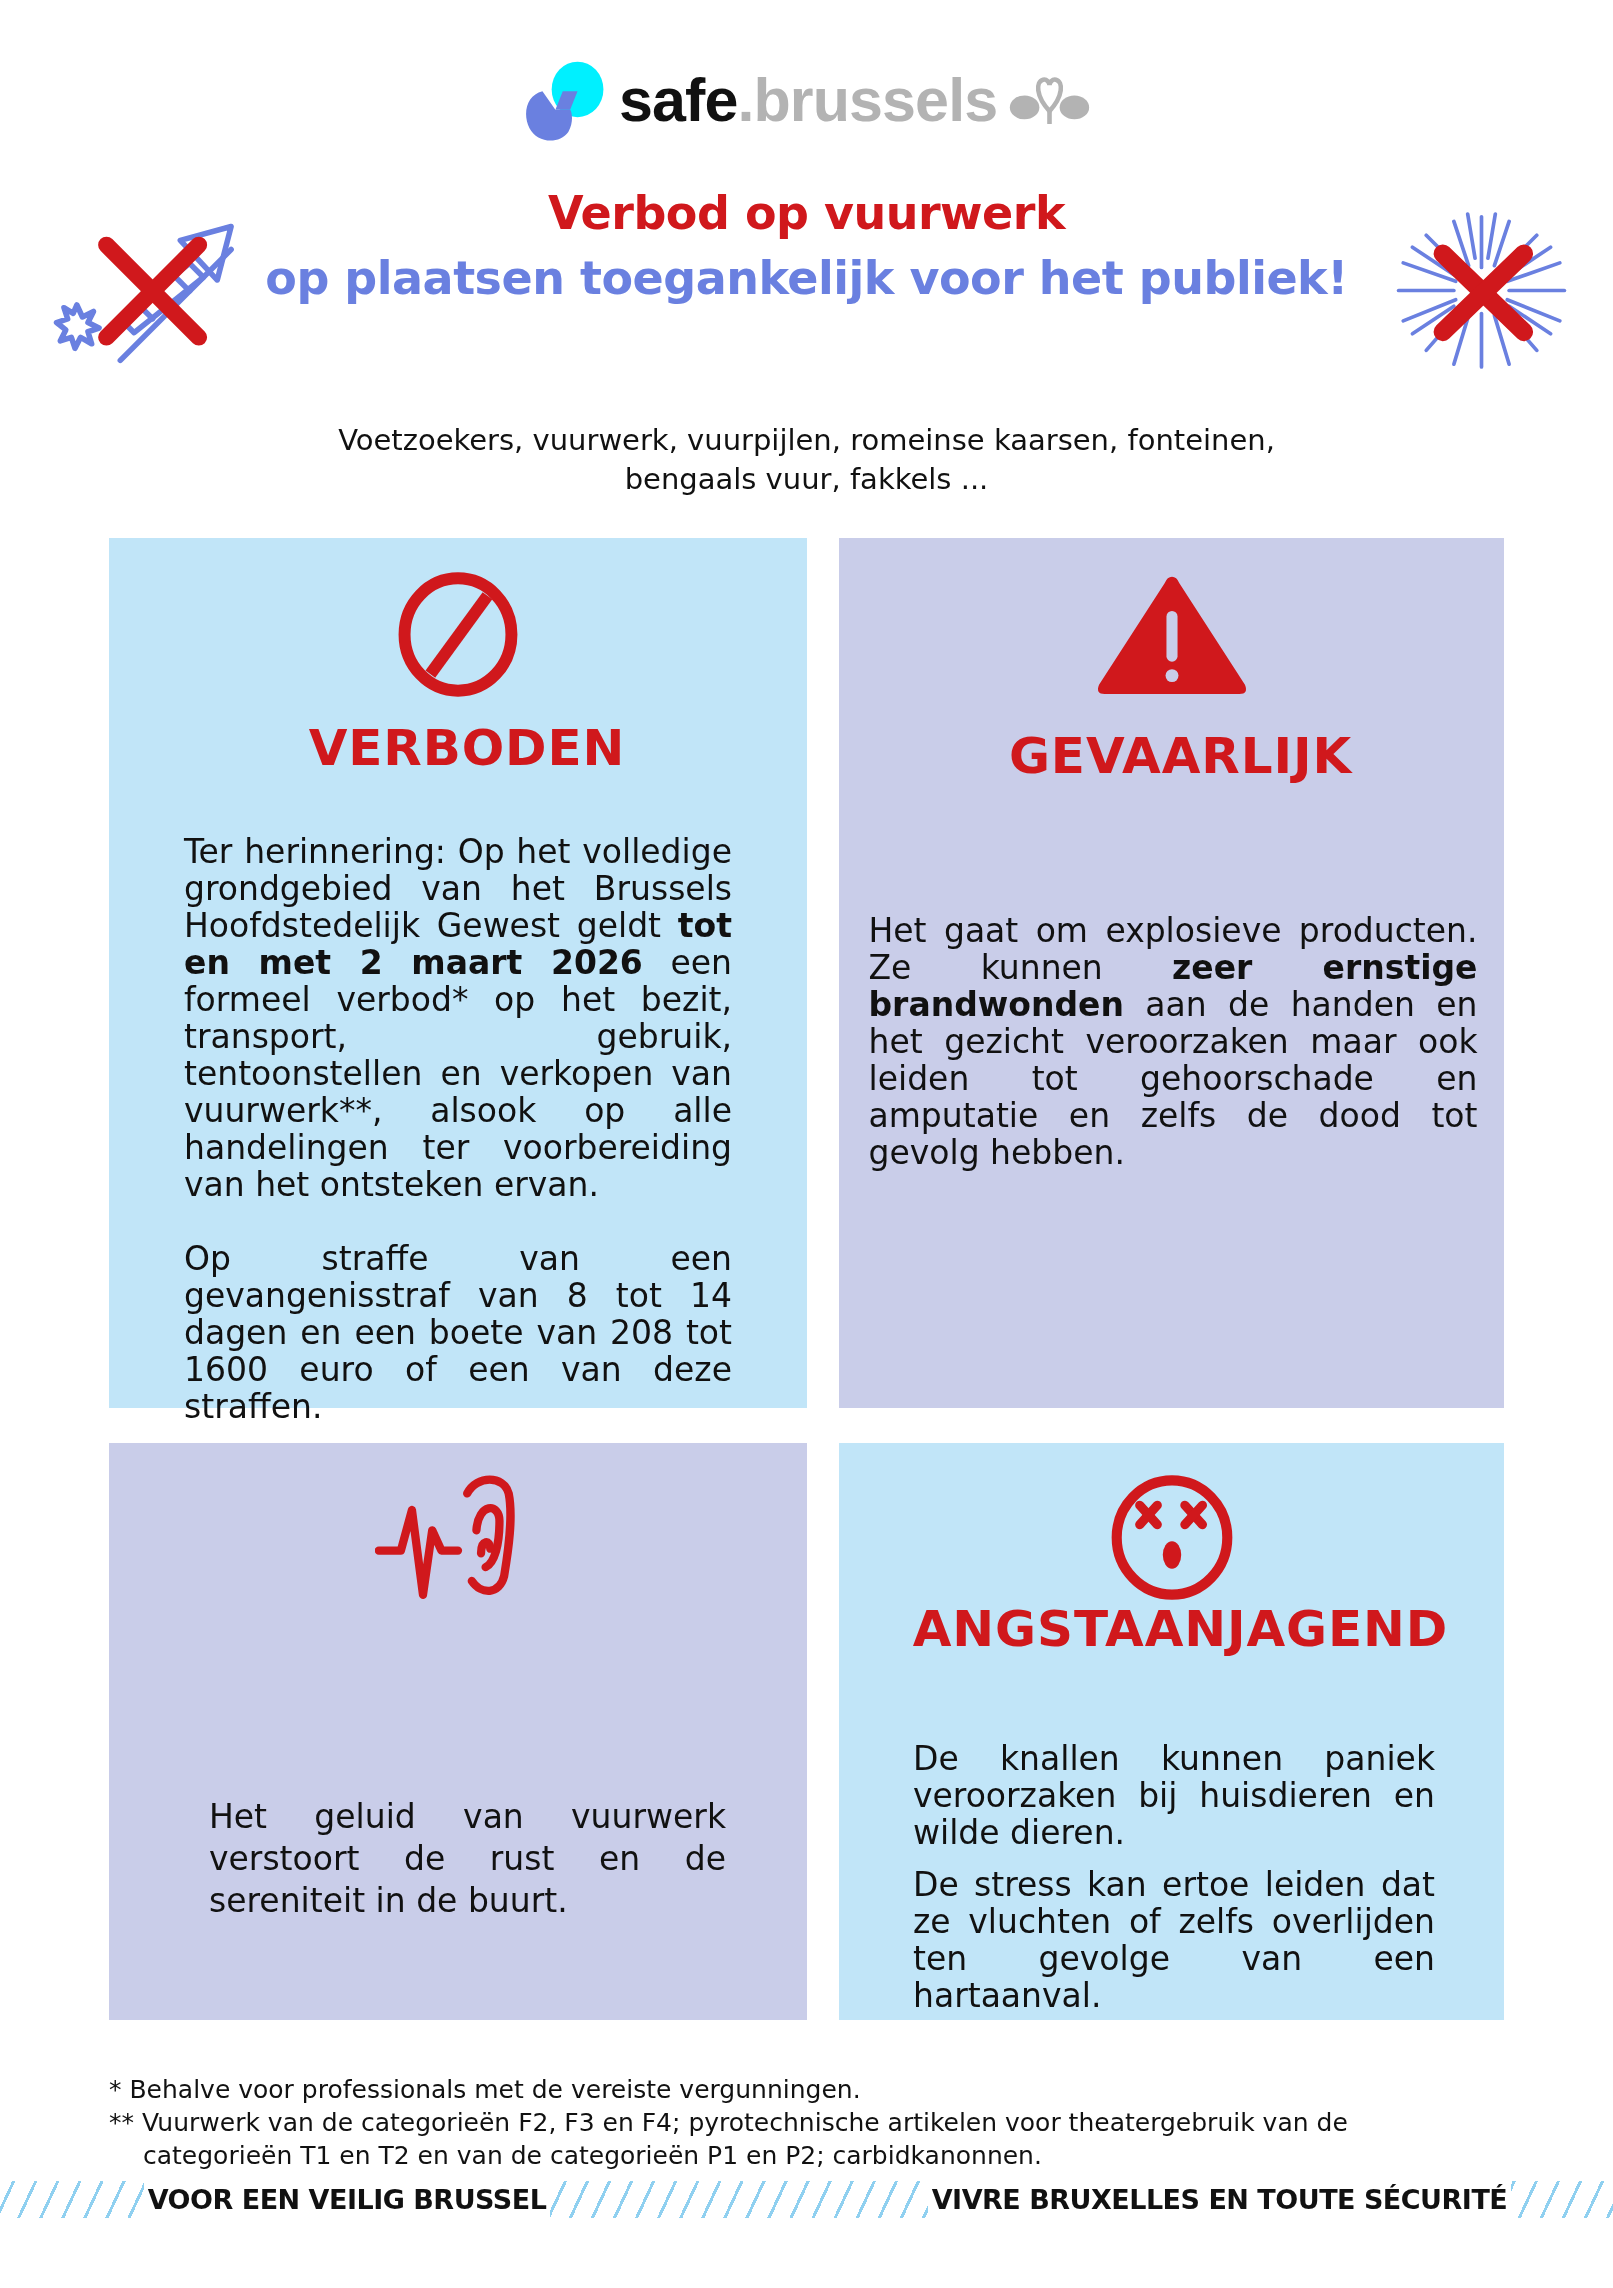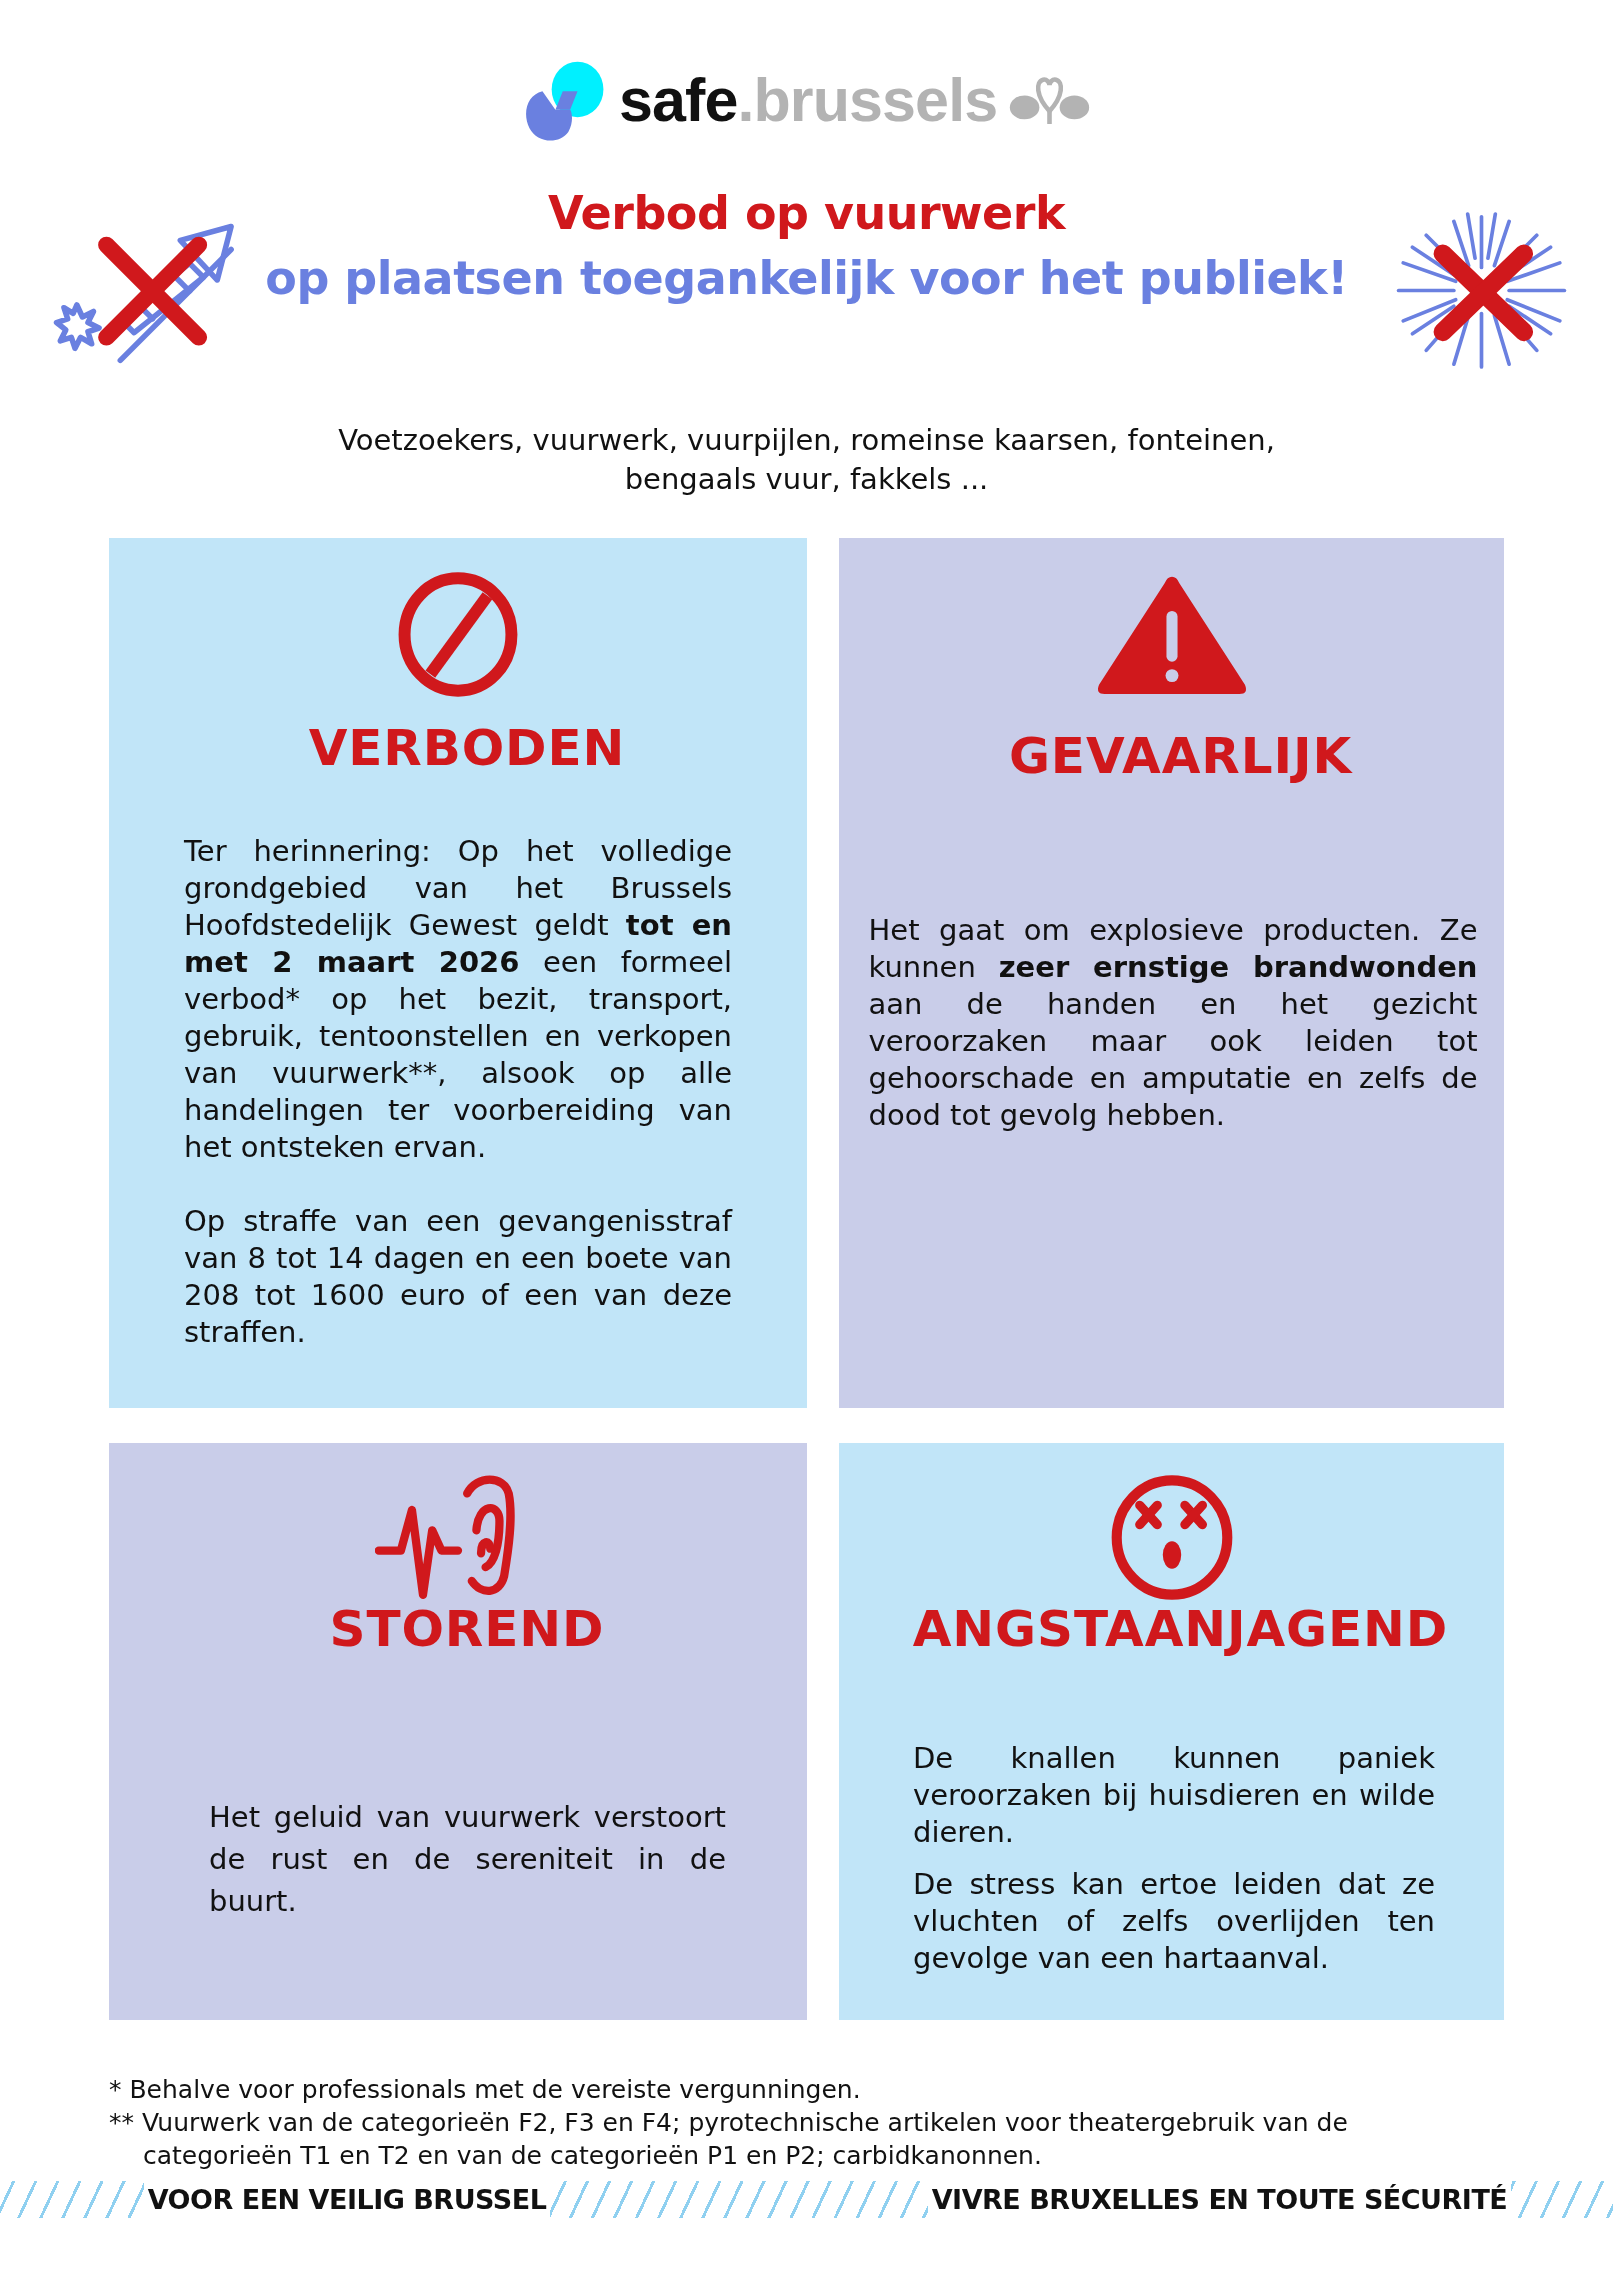--- a/index.html
+++ b/index.html
@@ -25,21 +25,21 @@
   .deco-right { left:1380px; top:203px; width:203px; height:175px; }
 
   .subtitle { left:0; width:1613px; top:421px; text-align:center; font-size:29px; line-height:39px; color:#111; font-family:"DejaVu Sans", sans-serif; }
 
   
   .card { position:absolute; box-sizing:border-box; }
   .card.lightblue { background:#c1e5f8; }
   .card.lavender { background:#c9cde9; }
   .card-icon { position:absolute; left:50%; transform:translateX(-50%); }
   .card-title { position:absolute; left:0; right:0; text-align:center; color:#d0181c; font-weight:bold; font-size:50px; letter-spacing:0.9px; font-family:"DejaVu Sans", sans-serif;padding-left:18px; }
-  .card-body { position:absolute; font-size:29px; line-height:37px; text-align:justify; color:#111; font-family:"DejaVu Sans", sans-serif; }
+  .card-body { position:absolute; font-size:33px; line-height:37px; text-align:justify; color:#111; font-family:"DejaVu Sans", sans-serif; }
   .card-body p { margin:0; }
   .card-body b { font-weight:bold; }
 
   #card-verboden { left:109px; top:538px; width:698px; height:870px; }
   #card-gevaarlijk { left:839px; top:538px; width:665px; height:870px; }
   #card-storend { left:109px; top:1443px; width:698px; height:577px; }
   #card-angst { left:839px; top:1443px; width:665px; height:577px; }
 
   .footnotes { left:109px; top:2049px; width:1338px; font-size:25px; line-height:33px; color:#111; font-family:"DejaVu Sans", sans-serif;margin-top:24px; }
   .footnotes .fn2-cont { padding-left:34px; }
@@ -167,21 +167,20 @@
   <div class="card-icon" style="top:32px;">
     <svg width="166" height="129" viewBox="0 0 180 140">
       <g fill="none" stroke="#d0181c" stroke-width="9" stroke-linecap="round" stroke-linejoin="round">
         <path d="M4 82 L28 82 L40 38 L52 130 L62 60 L72 82 L90 82"></path>
         <path d="M100 20 C110 0 140 0 145 20 C150 45 145 80 140 110 C135 130 115 130 105 115"></path>
         <path d="M110 60 C112 30 135 30 135 50 C135 75 130 95 120 100"></path>
         <path d="M115 85 C115 70 125 70 125 80"></path>
       </g>
     </svg>
   </div>
-  <div class="card-title" style="top:157px;">STOREND</div>
   <div class="card-body" style="left:100px; width:517px; top:353px; line-height:42px;">
     <p>Het geluid van vuurwerk verstoort de rust en de sereniteit in de buurt.</p>
   </div>
 </div>
 
 <div class="card lightblue" id="card-angst">
   <div class="card-icon" style="top:29.5px;">
     <svg width="129" height="129" viewBox="0 0 140 140">
       <ellipse cx="70" cy="70" rx="60" ry="62" fill="none" stroke="#d0181c" stroke-width="11"></ellipse>
       <g stroke="#d0181c" stroke-width="10" stroke-linecap="round">

